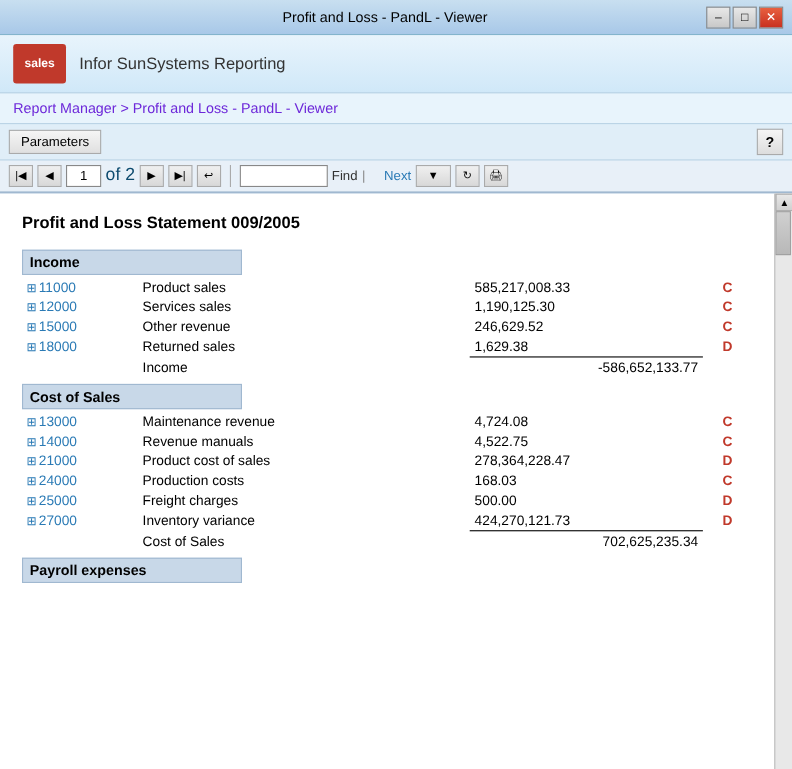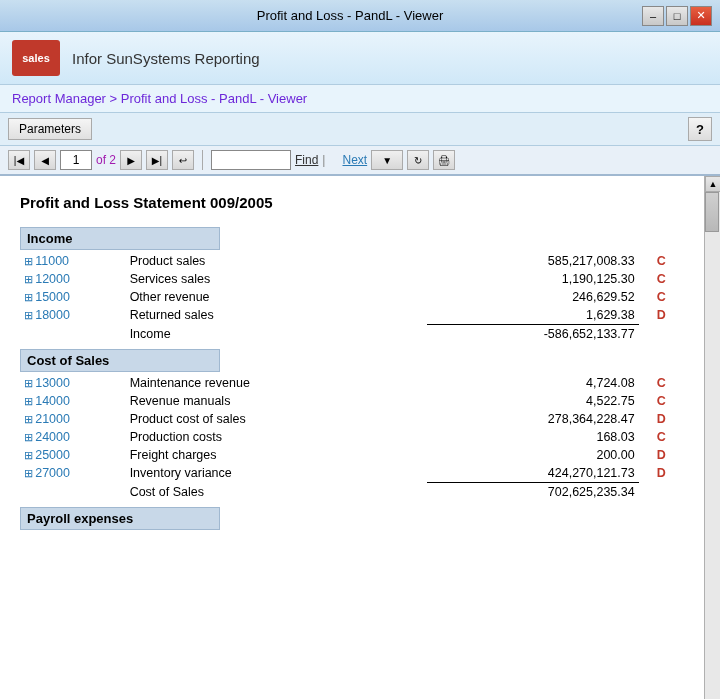--- a/index.html
+++ b/index.html
@@ -123,30 +123,30 @@
       cursor: pointer;
     }
     .page-input {
       width: 32px;
       height: 20px;
       border: 1px solid #888;
       text-align: center;
       font-size: 12px;
       background: white;
     }
-    .of-text { font-size: 12px; color: #a21caf; }
+    .of-text { font-size: 16px; color: #0c4a6e; }
     .find-input {
       width: 80px;
       height: 20px;
       border: 1px solid #888;
       padding: 0 4px;
       font-size: 12px;
       background: white;
     }
-    .find-label { font-size: 12px; color: #333; text-decoration: underline; }
+    .find-label { font-size: 12px; color: #333; }
     .nav-sep { width: 1px; height: 20px; background: #aaa; margin: 0 4px; }
 
     
     .content-wrapper {
       display: flex;
       height: calc(699px - 32px - 52px - 34px - 30px - 2px);
       background: white;
     }
     .content-area {
       flex: 1;
@@ -207,21 +207,21 @@
       display: inline-block;
       min-width: 200px;
       margin-bottom: 2px;
     }
 
     
     .data-table { width: 100%; border-collapse: collapse; }
     .data-table td { padding: 2px 4px; font-size: 12.5px; vertical-align: middle; }
     .col-code { width: 70px; color: #2a7ab5; }
     .col-desc { width: 200px; color: #000; }
-    .col-amount { width: 140px; text-align: right; color: #000; }
+    .col-amount { width: 140px; color: #000; }
     .col-type { width: 30px; text-align: center; color: #c0392b; font-weight: bold; }
     .plus-icon { color: #2a7ab5; font-size: 11px; margin-right: 2px; }
     .total-row td { font-weight: normal; padding: 2px 4px; }
     .total-row .col-desc { font-weight: normal; }
     .total-amount { text-align: right; border-top: 1px solid #000; }
   </style>
 </head>
 <body>
 
 <div class="title-bar">
@@ -336,21 +336,21 @@
           </tr>
           <tr class="data-row">
             <td class="col-code"><span class="plus-icon">⊞</span><span>24000</span></td>
             <td class="col-desc">Production costs</td>
             <td class="col-amount">168.03</td>
             <td class="col-type">C</td>
           </tr>
           <tr class="data-row">
             <td class="col-code"><span class="plus-icon">⊞</span><span>25000</span></td>
             <td class="col-desc">Freight charges</td>
-            <td class="col-amount">200.00</td>
+            <td class="col-amount">500.00</td>
             <td class="col-type">D</td>
           </tr>
           <tr class="data-row">
             <td class="col-code"><span class="plus-icon">⊞</span><span>27000</span></td>
             <td class="col-desc">Inventory variance</td>
             <td class="col-amount">424,270,121.73</td>
             <td class="col-type">D</td>
           </tr>
           <tr class="total-row">
             <td class="col-code"></td>

